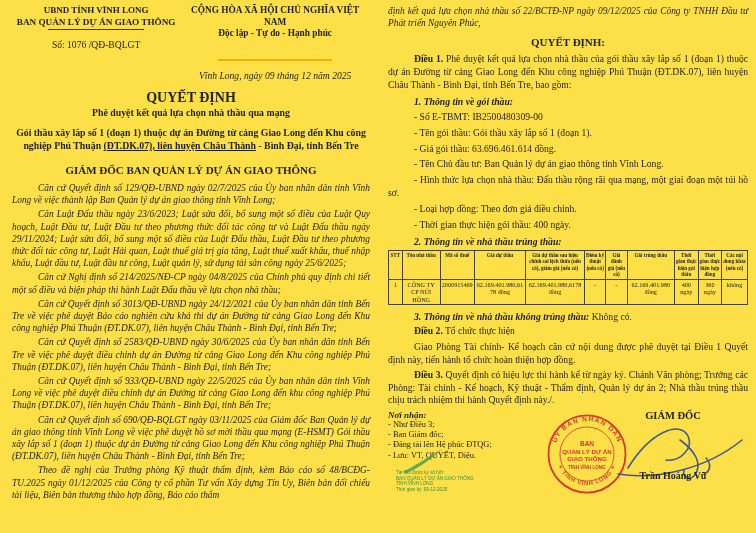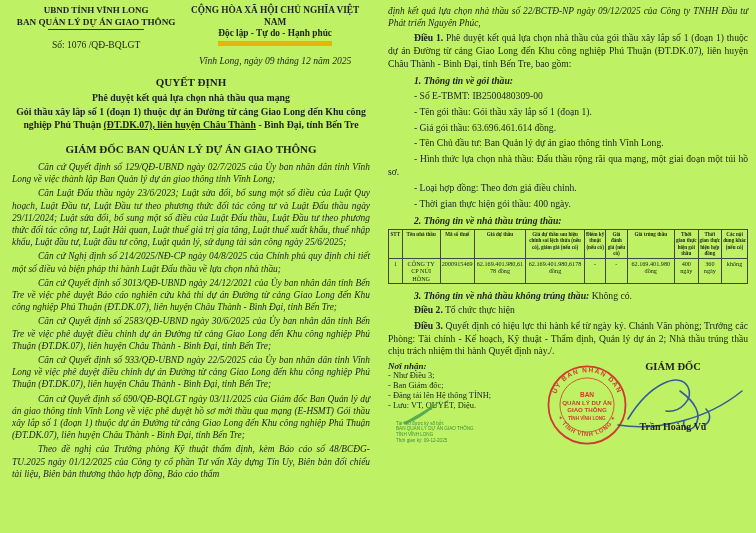--- a/index.html
+++ b/index.html
@@ -1,38 +1,38 @@
 <!DOCTYPE html>
 <html><head>
 <meta charset="utf-8">
 <style>
   html,body{margin:0;padding:0;background:#e8e8e8;}
-  .page{position:relative;width:756px;height:533px;background:#bef264;overflow:hidden;
+  .page{position:relative;width:756px;height:533px;background:#fde047;overflow:hidden;
         font-family:"Liberation Serif","DejaVu Serif",serif;color:#1f1f1f;}
   .col{position:absolute;top:5px;}
   .col-left{left:12px;width:358px;}
   .col-right{left:388px;width:360px;}
 
   
   .hdr{display:flex;}
   .hdr-l{width:47%;text-align:center;font-size:9.2px;line-height:11.5px;}
   .hdr-r{width:53%;text-align:center;font-size:9.2px;line-height:11.5px;}
   .org-parent{font-weight:bold;font-size:9.0px;}
   .org{font-weight:bold;font-size:9.2px;}
   .org-underline{width:96px;border-bottom:1px solid #333;margin:1px auto 0;}
   .nat-title{font-weight:bold;font-size:9.3px;}
-  .motto{font-weight:bold;font-size:9.3px;display:inline-block;border-bottom:5px solid #eab308;padding-bottom:1px;}
+  .motto{font-weight:bold;font-size:9.3px;display:inline-block;border-bottom:2px solid #eab308;padding-bottom:19px;}
   .docno{font-size:9.6px;margin-top:9px;text-align:center;}
   .placedate{font-style:italic;font-size:9.6px;margin-top:9px;text-align:center;}
 
   
   .title-block{text-align:center;margin-top:10px;line-height:13px;}
-  .t1{font-weight:bold;font-size:11px;margin-bottom:2px;}
+  .t1{font-weight:bold;font-size:14px;margin-bottom:2px;}
   .t2{font-weight:bold;font-size:9.8px;}
-  .t3{font-weight:bold;font-size:9.8px;margin-top:1px;}
+  .t3{font-weight:bold;font-size:9.8px;margin-top:7px;}
   .t3 .useg{text-decoration:underline;}
   .issuer{font-weight:bold;font-size:11px;text-align:center;margin-top:12px;margin-bottom:6px;}
 
   
   .para{font-size:9.4px;line-height:12.2px;text-align:justify;text-indent:26px;margin:0 0 2px 0;}
   .it{font-style:italic;}
   .bold{font-weight:bold;}
   .center-head{font-weight:bold;font-size:11px;text-align:center;margin:7px 0 5px 0;}
   .sec-head{font-weight:bold;font-style:italic;font-size:9.7px;text-indent:26px;margin:5px 0 2px 0;}
   .sec-head .plain{font-weight:normal;font-style:normal;}
@@ -93,20 +93,21 @@
     <p class="para it">Căn cứ Quyết định số 3013/QĐ-UBND ngày 24/12/2021 của Ủy ban nhân dân tỉnh Bến Tre về việc phê duyệt Báo cáo nghiên cứu khả thi dự án Đường từ cảng Giao Long đến Khu công nghiệp Phú Thuận (ĐT.DK.07), liên huyện Châu Thành - Bình Đại, tỉnh Bến Tre;</p>
     <p class="para it">Căn cứ Quyết định số 2583/QĐ-UBND ngày 30/6/2025 của Ủy ban nhân dân tỉnh Bến Tre về việc phê duyệt điều chỉnh dự án Đường từ cảng Giao Long đến Khu công nghiệp Phú Thuận (ĐT.DK.07), liên huyện Châu Thành - Bình Đại, tỉnh Bến Tre;</p>
     <p class="para it">Căn cứ Quyết định số 933/QĐ-UBND ngày 22/5/2025 của Ủy ban nhân dân tỉnh Vĩnh Long về việc phê duyệt điều chỉnh dự án Đường từ cảng Giao Long đến khu công nghiệp Phú Thuận (ĐT.DK.07), liên huyện Châu Thành - Bình Đại, tỉnh Bến Tre;</p>
     <p class="para it">Căn cứ Quyết định số 690/QĐ-BQLGT ngày 03/11/2025 của Giám đốc Ban Quản lý dự án giao thông tỉnh Vĩnh Long về việc phê duyệt hồ sơ mời thầu qua mạng (E-HSMT) Gói thầu xây lắp số 1 (đoạn 1) thuộc dự án Đường từ cảng Giao Long đến Khu công nghiệp Phú Thuận (ĐT.DK.07), liên huyện Châu Thành - Bình Đại, tỉnh Bến Tre;</p>
     <p class="para it">Theo đề nghị của Trưởng phòng Kỹ thuật thẩm định, kèm Báo cáo số 48/BCĐG-TU.2025 ngày 01/12/2025 của Công ty cổ phần Tư vấn Xây dựng Tín Uy, Biên bản đối chiếu tài liệu, Biên bản thương thảo hợp đồng, Báo cáo thẩm</p>
   </div>
 
   <div class="col col-right">
     <p class="para it" style="text-indent:0;">định kết quả lựa chọn nhà thầu số 22/BCTĐ-NP ngày 09/12/2025 của Công ty TNHH Đầu tư Phát triển Nguyên Phúc,</p>
 
+    <div class="center-head">QUYẾT ĐỊNH:</div>
 
     <p class="rp"><span class="bold">Điều 1.</span><span> Phê duyệt kết quả lựa chọn nhà thầu của gói thầu xây lắp số 1 (đoạn 1) thuộc dự án Đường từ cảng Giao Long đến Khu công nghiệp Phú Thuận (ĐT.DK.07), liên huyện Châu Thành - Bình Đại, tỉnh Bến Tre, bao gồm:</span></p>
 
     <p class="sec-head">1. Thông tin về gói thầu:</p>
     <p class="bullet">- Số E-TBMT: IB2500480309-00</p>
     <p class="bullet">- Tên gói thầu: Gói thầu xây lắp số 1 (đoạn 1).</p>
     <p class="bullet">- Giá gói thầu: 63.696.461.614 đồng.</p>
     <p class="bullet">- Tên Chủ đầu tư: Ban Quản lý dự án giao thông tỉnh Vĩnh Long.</p>
     <p class="bullet">- Hình thức lựa chọn nhà thầu: Đấu thầu rộng rãi qua mạng, một giai đoạn một túi hồ sơ.</p>
     <p class="bullet">- Loại hợp đồng: Theo đơn giá điều chỉnh.</p>
@@ -156,29 +157,30 @@
           <td>400 ngày</td>
           <td>360 ngày</td>
           <td>không</td>
         </tr>
       </tbody>
     </table>
 
     <p class="sec-head" style="margin-top:6px;"><span>3. Thông tin về nhà thầu không trúng thầu:</span><span class="plain"> Không có.</span></p>
 
     <p class="rp"><span class="bold">Điều 2.</span><span> Tổ chức thực hiện</span></p>
+    <p class="rp">Giao Phòng Tài chính- Kế hoạch căn cứ nội dung được phê duyệt tại Điều 1 Quyết định này, tiến hành tổ chức hoàn thiện hợp đồng.</p>
 
     <p class="rp"><span class="bold">Điều 3.</span><span> Quyết định có hiệu lực thi hành kể từ ngày ký. Chánh Văn phòng; Trưởng các Phòng: Tài chính - Kế hoạch, Kỹ thuật - Thẩm định, Quản lý dự án 2; Nhà thầu trúng thầu chịu trách nhiệm thi hành Quyết định này./.</span></p>
 
     <div class="footer">
       <div>
         <div class="recip-head">Nơi nhận:</div>
         <div class="recip">- Như Điều 3;</div>
         <div class="recip">- Ban Giám đốc;</div>
-        <div class="recip">- Đăng tải lên Hệ thống TỈNH;</div>
+        <div class="recip">- Đăng tải lên Hệ phúc ĐTQG;</div>
         <div class="recip">- Lưu: VT, QUYẾT, Diệu.</div>
       </div>
 
       <div class="signer-title">GIÁM ĐỐC</div>
 
       <svg class="stamp" viewBox="0 0 100 100">
         <defs>
           <path id="arcTop" d="M 10,50 A 40,40 0 1 1 90,50"></path>
           <path id="arcBot" d="M 12,50 A 38,38 0 0 0 88,50"></path>
         </defs>

